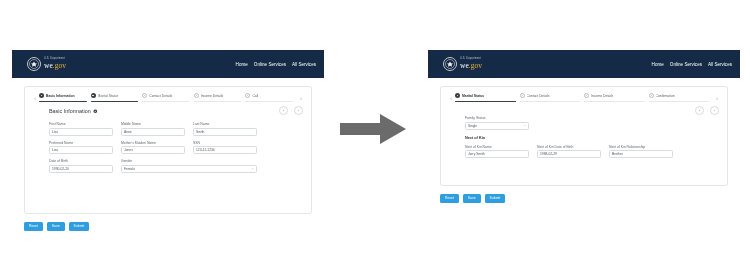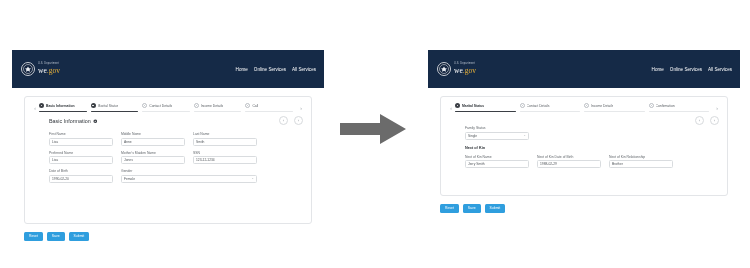--- a/index.html
+++ b/index.html
@@ -26,25 +26,25 @@
   .panel.right { left: 428px; width: 312px; height: 145px; }
 
   .browser-body {
     position: relative;
     width: 100%;
     background: #ffffff;
   }
 
   
   .gov-header {
-    height: 38px;
+    height: 28px;
     background: #152a47;
     display: flex;
     align-items: center;
-    padding: 0 6px 0 9px;
+    padding: 0 6px 0 15px;
     justify-content: space-between;
   }
   .brand { display: flex; align-items: center; gap: 3px; }
   .seal {
     width: 14px; height: 14px; border-radius: 50%;
     background: #0f2039;
     border: 1.1px solid #c9ced6;
     display: flex; align-items: center; justify-content: center;
     flex: none;
   }

